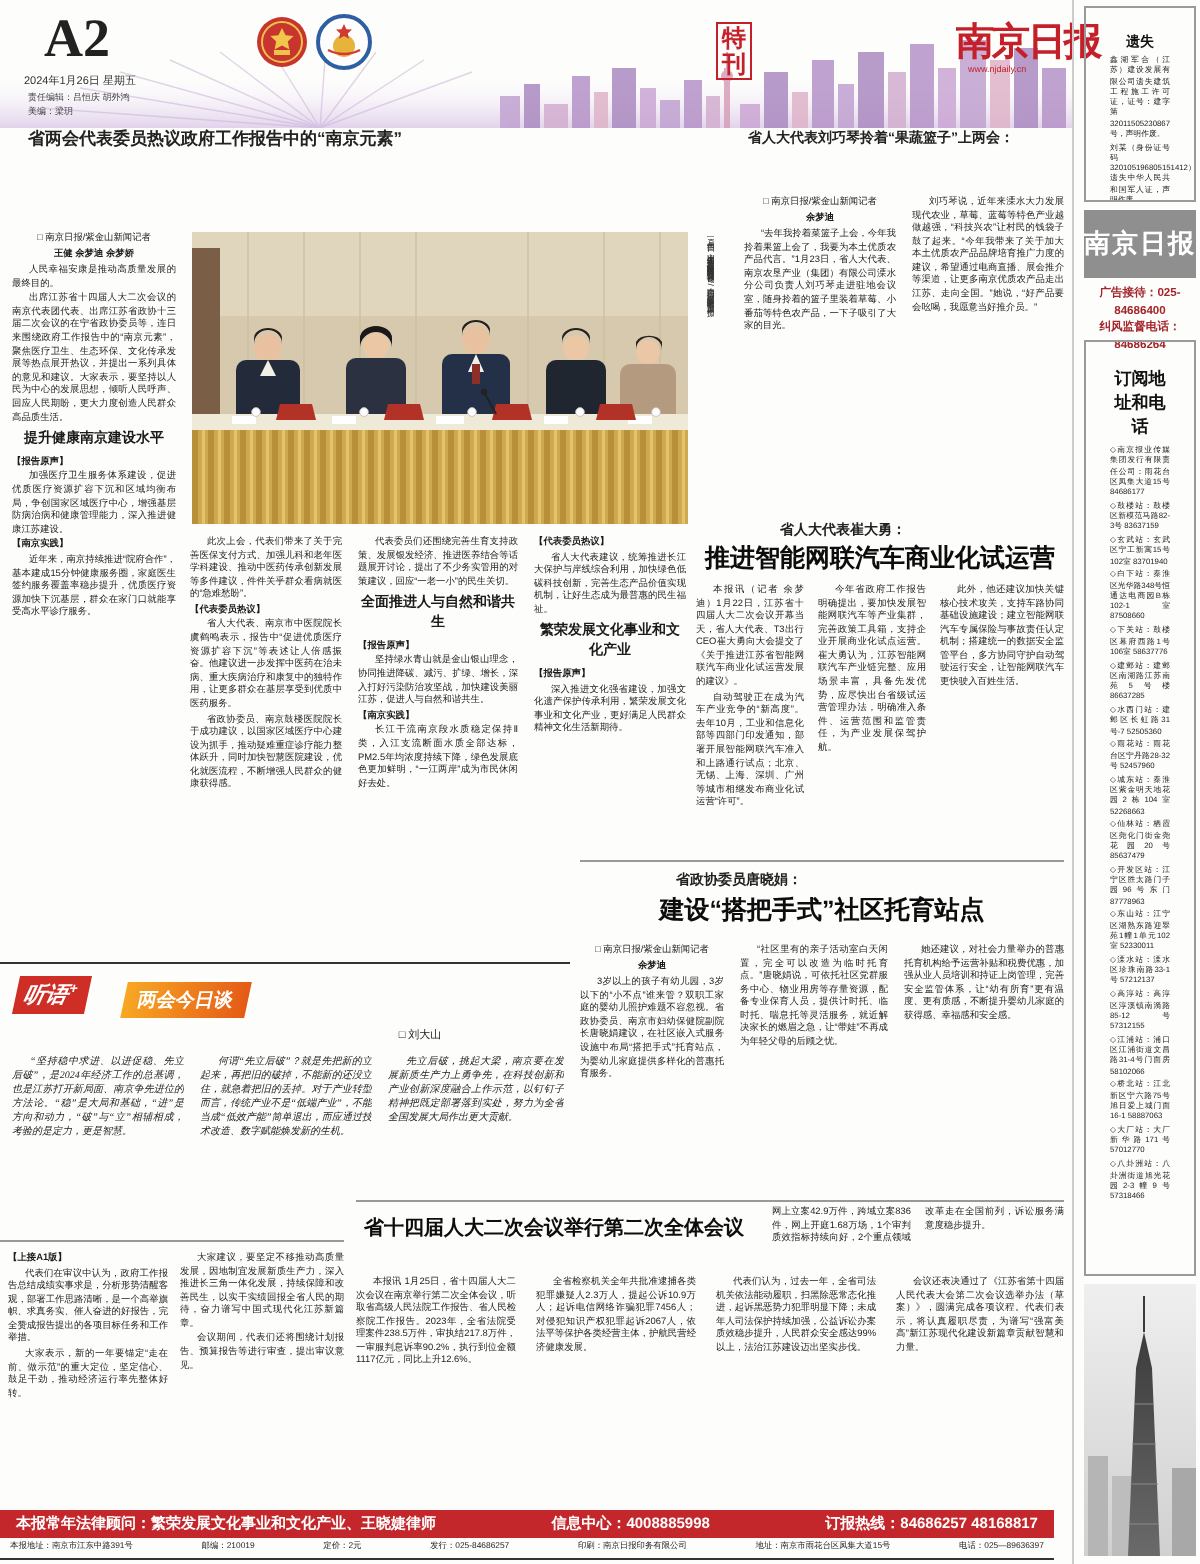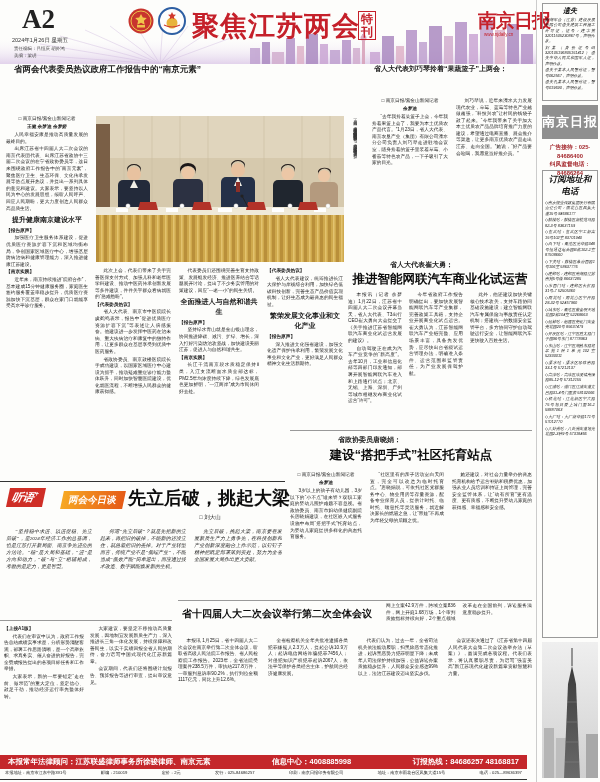--- a/index.html
+++ b/index.html
@@ -43,21 +43,21 @@
   .headline-essay{font-size:18px;font-weight:900;color:#0d0d0d;white-space:nowrap;}
   .essay-byline{font-size:5.5px;color:#222;text-align:center;}
   
   .footer-band{position:absolute;left:0;top:755px;width:527px;height:14px;background:#c4272b;
                display:flex;align-items:center;justify-content:space-between;padding:0 8px;box-sizing:border-box;}
   .footer-band span{color:#fff;font-weight:700;font-size:7.5px;white-space:nowrap;}
   .foot-meta{position:absolute;left:0;top:770px;width:527px;display:flex;justify-content:space-between;
              padding:0 5px;box-sizing:border-box;}
   .foot-meta .fm{font-size:4.2px;color:#222;white-space:nowrap;}
   
-  .side-box{position:absolute;border:1px solid #9a9a9a;box-sizing:border-box;padding:2px;overflow:hidden;font-style:italic;}
+  .side-box{position:absolute;border:1px solid #9a9a9a;box-sizing:border-box;padding:12px;overflow:hidden;}
   .side-title{font-weight:700;font-size:7px;text-align:center;margin-bottom:1px;color:#111;}
   .side-title-lg{font-weight:900;font-size:8.5px;text-align:center;margin:1px 0 2px;color:#111;}
   .side-item{font-size:3.9px;line-height:1.35;text-align:justify;color:#222;margin-bottom:1.5px;}
   .logo-box{background:#8f8f8f;display:flex;align-items:center;justify-content:center;}
   .logo-box span{color:#fff;font-family:"Liberation Serif",serif;font-weight:900;font-size:13px;letter-spacing:1px;}
   .ad-lines{font-size:5.8px;font-weight:700;color:#a3262b;line-height:1.5;text-align:center;}
   .a4top{columns:2;column-gap:7px;}
 </style>
 </head>
 <body>
@@ -124,21 +124,20 @@
     <circle cx="13" cy="13" r="10" fill="none" stroke="#edc24a" stroke-width="1"></circle>
     <polygon fill="#f2c64b" points="13,6 14.8,9.6 18.8,10 15.9,12.8 16.7,16.8 13,14.8 9.3,16.8 10.1,12.8 7.2,10 11.2,9.6"></polygon>
     <rect x="9" y="17" width="8" height="2.5" fill="#edc24a"></rect>
   </svg>
   <svg class="abs" style="left:158px;top:7px;" width="28" height="28" viewBox="0 0 28 28">
     <circle cx="14" cy="14" r="13" fill="#fdfdfd" stroke="#2e5fa3" stroke-width="2"></circle>
     <circle cx="14" cy="16" r="5.5" fill="#e8b33b"></circle>
     <polygon fill="#d03a30" points="14,5 15.2,7.6 18,7.8 15.9,9.7 16.5,12.4 14,11 11.5,12.4 12.1,9.7 10,7.8 12.8,7.6"></polygon>
     <path d="M6 18 Q14 22 22 18" stroke="#d03a30" stroke-width="1.2" fill="none"></path>
   </svg>
-  <div class="abs banner-title" style="left:192px;top:8px;">聚焦江苏两会</div>
   <div class="abs tag-box" style="left:358px;top:11px;">
     <span>特</span>
     <span>刊</span>
   </div>
   <div class="abs masthead" style="left:478px;top:8px;">南京日报</div>
   <div class="abs masthead-url" style="left:484px;top:32px;">www.njdaily.cn</div>
 
   <div class="abs kicker-main" style="left:14px;top:64px;">省两会代表委员热议政府工作报告中的“南京元素”</div>
 
   <div class="col" style="left:6px;top:116px;width:82px;height:362px;">
@@ -292,21 +291,20 @@
   <div class="col" style="left:452px;top:472px;width:80px;height:144px;">
 
   <div class="seg t">她还建议，对社会力量举办的普惠托育机构给予运营补贴和税费优惠，加强从业人员培训和持证上岗管理，完善安全监管体系，让“幼有所育”更有温度、更有质感，不断提升婴幼儿家庭的获得感、幸福感和安全感。</div>
     </div>
 
   <div class="rule rule-dark" style="left:0;top:481px;width:285px;"></div>
   <div class="abs badge-hear" style="left:8px;top:488px;">
     <span>听语</span><span class="sup">+</span>
   </div>
   <div class="abs badge-talk" style="left:62px;top:491px;">两会今日谈</div>
-  <div class="abs headline-essay" style="left:128px;top:486px;">先立后破，挑起大梁</div>
   <div class="abs essay-byline" style="left:150px;top:514px;width:120px;">□ 刘大山</div>
   <div class="col kai" style="left:6px;top:528px;width:86px;height:88px;">
 
   <div class="seg t">“坚持稳中求进、以进促稳、先立后破”，是2024年经济工作的总基调，也是江苏打开新局面、南京争先进位的方法论。“稳”是大局和基础，“进”是方向和动力，“破”与“立”相辅相成，考验的是定力，更是智慧。</div>
     </div>
   <div class="col kai" style="left:100px;top:528px;width:86px;height:88px;">
 
   <div class="seg t">何谓“先立后破”？就是先把新的立起来，再把旧的破掉，不能新的还没立住，就急着把旧的丢掉。对于产业转型而言，传统产业不是“低端产业”，不能当成“低效产能”简单退出，而应通过技术改造、数字赋能焕发新的生机。</div>
     </div>
   <div class="col kai" style="left:194px;top:528px;width:88px;height:88px;">
@@ -341,21 +339,21 @@
       <div class="seg t">代表们在审议中认为，政府工作报告总结成绩实事求是，分析形势清醒客观，部署工作思路清晰，是一个高举旗帜、求真务实、催人奋进的好报告，完全赞成报告提出的各项目标任务和工作举措。</div>
       <div class="seg t">大家表示，新的一年要锚定“走在前、做示范”的重大定位，坚定信心、鼓足干劲，推动经济运行率先整体好转。</div>
     </div>
   <div class="col" style="left:90px;top:626px;width:82px;height:124px;">
 
   <div class="seg t">大家建议，要坚定不移推动高质量发展，因地制宜发展新质生产力，深入推进长三角一体化发展，持续保障和改善民生，以实干实绩回报全省人民的期待，奋力谱写中国式现代化江苏新篇章。</div>
       <div class="seg t">会议期间，代表们还将围绕计划报告、预算报告等进行审查，提出审议意见。</div>
     </div>
 
   <div class="footer-band">
-    <span>本报常年法律顾问：江苏联盛律师事务所徐骏律师、南京元素</span>
+    <span>本报常年法律顾问：繁荣发展文化事业和文化产业、王晓婕律师</span>
     <span>信息中心：4008885998</span>
     <span>订报热线：84686257 48168817</span>
   </div>
   <div class="foot-meta">
 
   <span class="fm">本报地址：南京市江东中路391号</span>
       <span class="fm">邮编：210019</span>
       <span class="fm">定价：2元</span>
       <span class="fm">发行：025-84686257</span>
       <span class="fm">印刷：南京日报印务有限公司</span>

